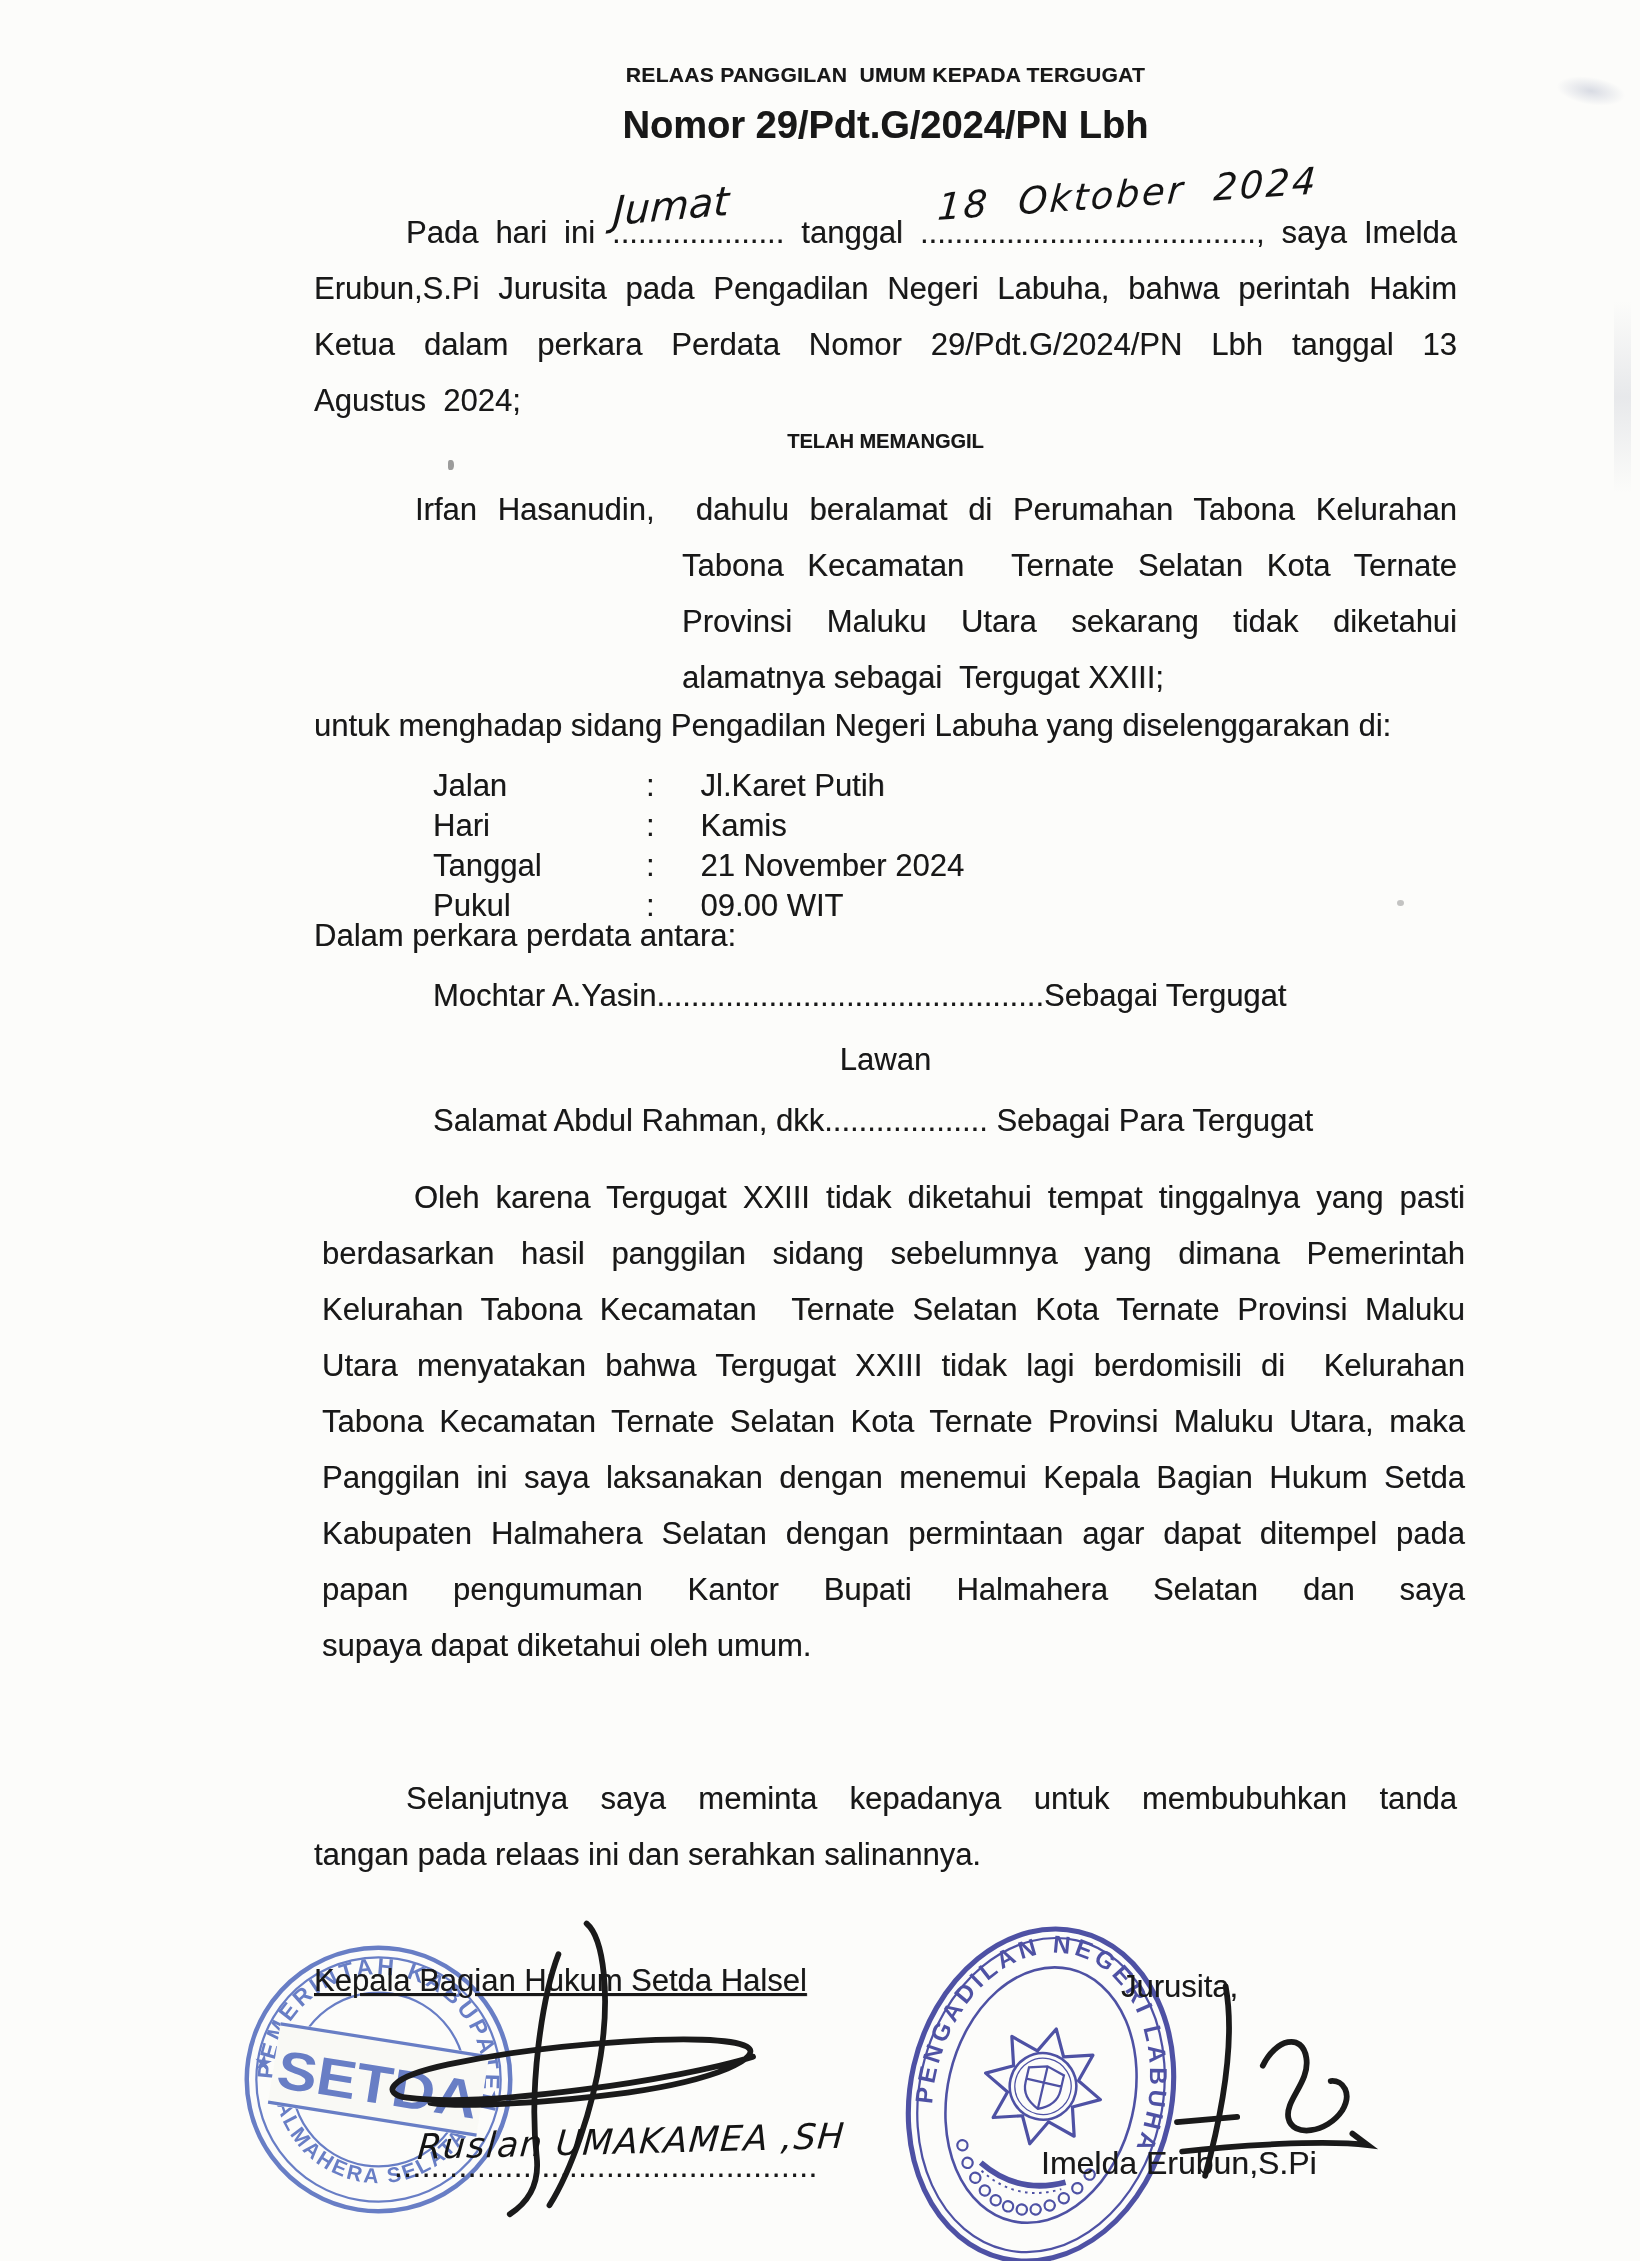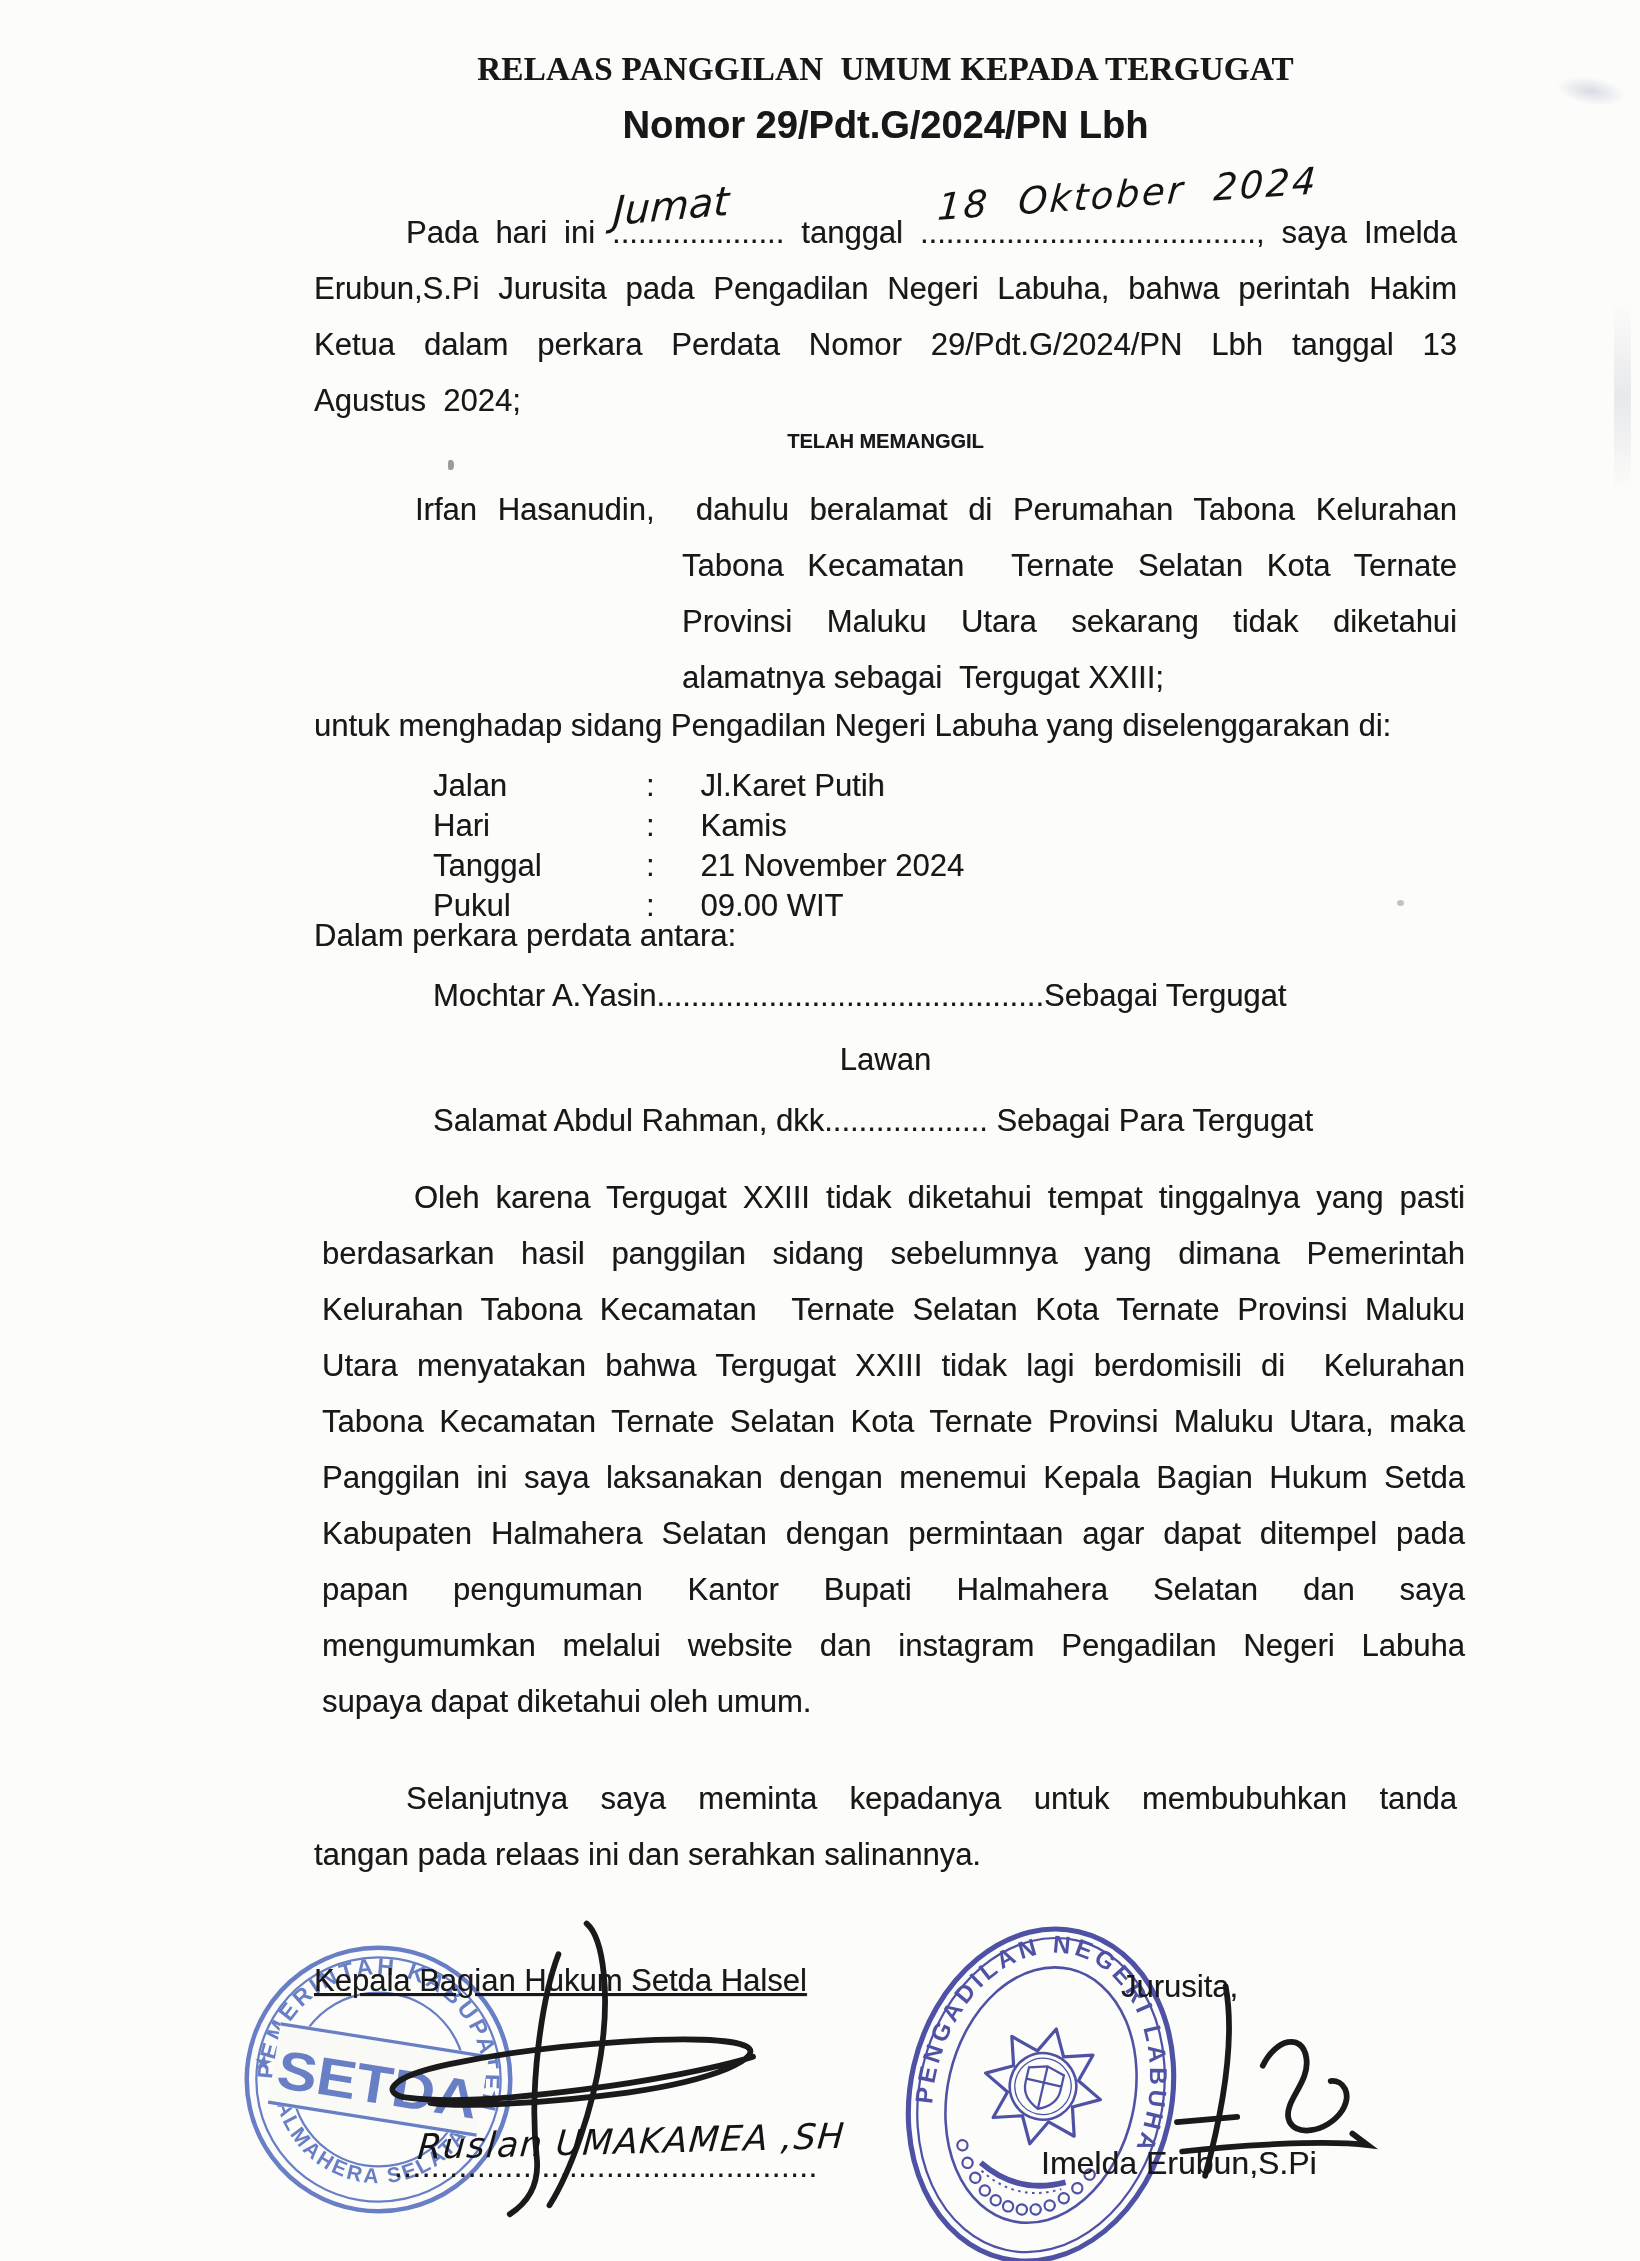--- a/index.html
+++ b/index.html
@@ -6,21 +6,21 @@
   .page{
     position:relative; width:1640px; height:2261px;
     background:#fcfcfa; overflow:hidden;
     font-family:"Liberation Sans", sans-serif;
     color:#181818; font-size:31px;
   }
   .typed{ text-shadow:0.3px 0.3px 0.3px rgba(10,10,10,.45); }
   .blk{ position:absolute; left:314px; width:1143px; }
   .center{ text-align:center; }
   .bold{ font-weight:bold; }
-  .t1{ top:51px; font-size:33px; letter-spacing:0.3px; white-space:pre;font-family:Liberation Serif, serif;}
+  .t1{ top:63px; font-size:21px; letter-spacing:0.3px; white-space:pre;}
   .t2{ top:104px; font-size:38px; }
   .line{ line-height:56px; white-space:pre-wrap; text-align:justify; text-align-last:justify; }
   .line.last{ text-align-last:left; }
   .p1{ top:205px; }
   .p1 .l1{ padding-left:92px; }
   .heading{ top:430px; font-weight:bold; font-size:20px; }
   .irfan{ top:482px; }
   .irfan .l1{ padding-left:101px; }
   .irfan .ln{ padding-left:368px; }
   .untuk{ top:698px; line-height:56px; }
@@ -114,21 +114,20 @@
 
   <div class="blk typed p2">
     <div class="line l1">Oleh karena Tergugat XXIII tidak diketahui tempat tinggalnya yang pasti</div>
     <div class="line">berdasarkan hasil panggilan sidang sebelumnya yang dimana Pemerintah</div>
     <div class="line">Kelurahan Tabona Kecamatan  Ternate Selatan Kota Ternate Provinsi Maluku</div>
     <div class="line">Utara menyatakan bahwa Tergugat XXIII tidak lagi berdomisili di  Kelurahan</div>
     <div class="line">Tabona Kecamatan Ternate Selatan Kota Ternate Provinsi Maluku Utara, maka</div>
     <div class="line">Panggilan ini saya laksanakan dengan menemui Kepala Bagian Hukum Setda</div>
     <div class="line">Kabupaten Halmahera Selatan dengan permintaan agar dapat ditempel pada</div>
     <div class="line">papan pengumuman Kantor Bupati Halmahera Selatan dan saya</div>
-    <div class="line">mengumumkan melalui website dan instagram Pengadilan Negeri Labuha</div>
     <div class="line last">supaya dapat diketahui oleh umum.</div>
   </div>
 
   <div class="blk typed p3">
     <div class="line l1">Selanjutnya saya meminta kepadanya untuk membubuhkan tanda</div>
     <div class="line last">tangan pada relaas ini dan serahkan salinannya.</div>
   </div>
 
   <svg class="stamp stamp-setda" viewBox="0 0 430 430" style="font-size:49px">
     <g transform="rotate(9 215 215)" fill="none" stroke="#4e68c0" style="color:#4e68c0">

